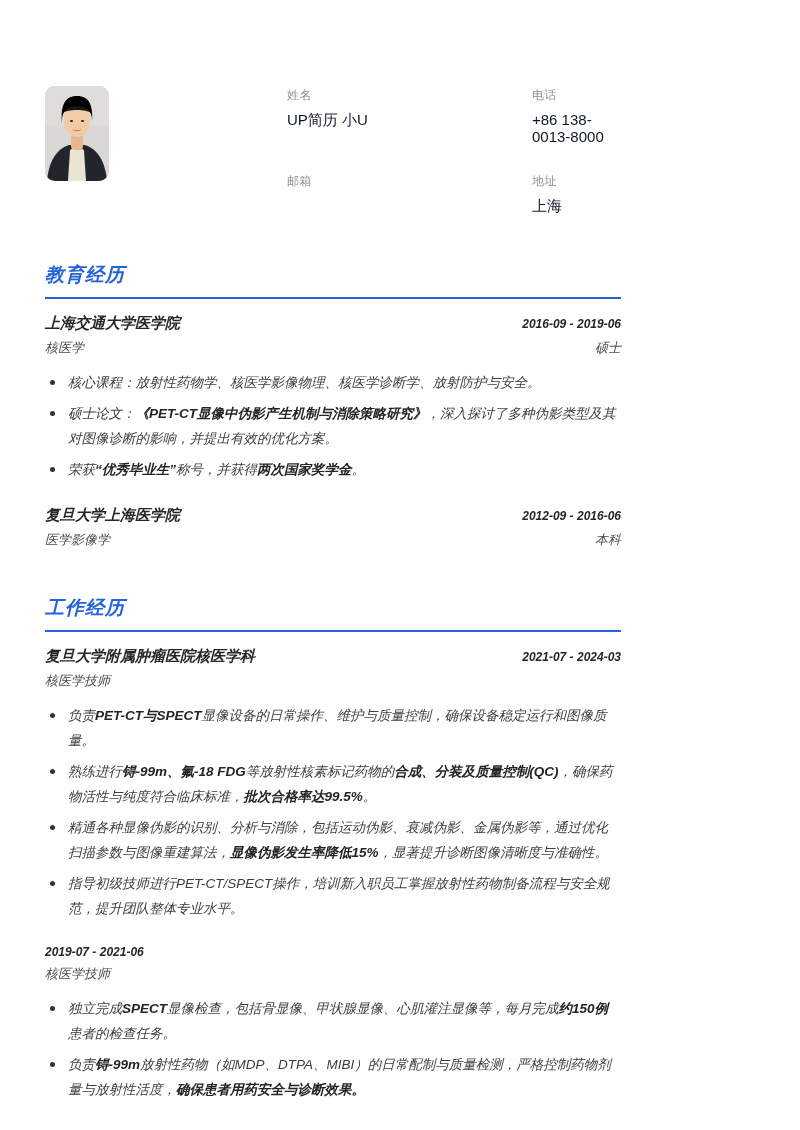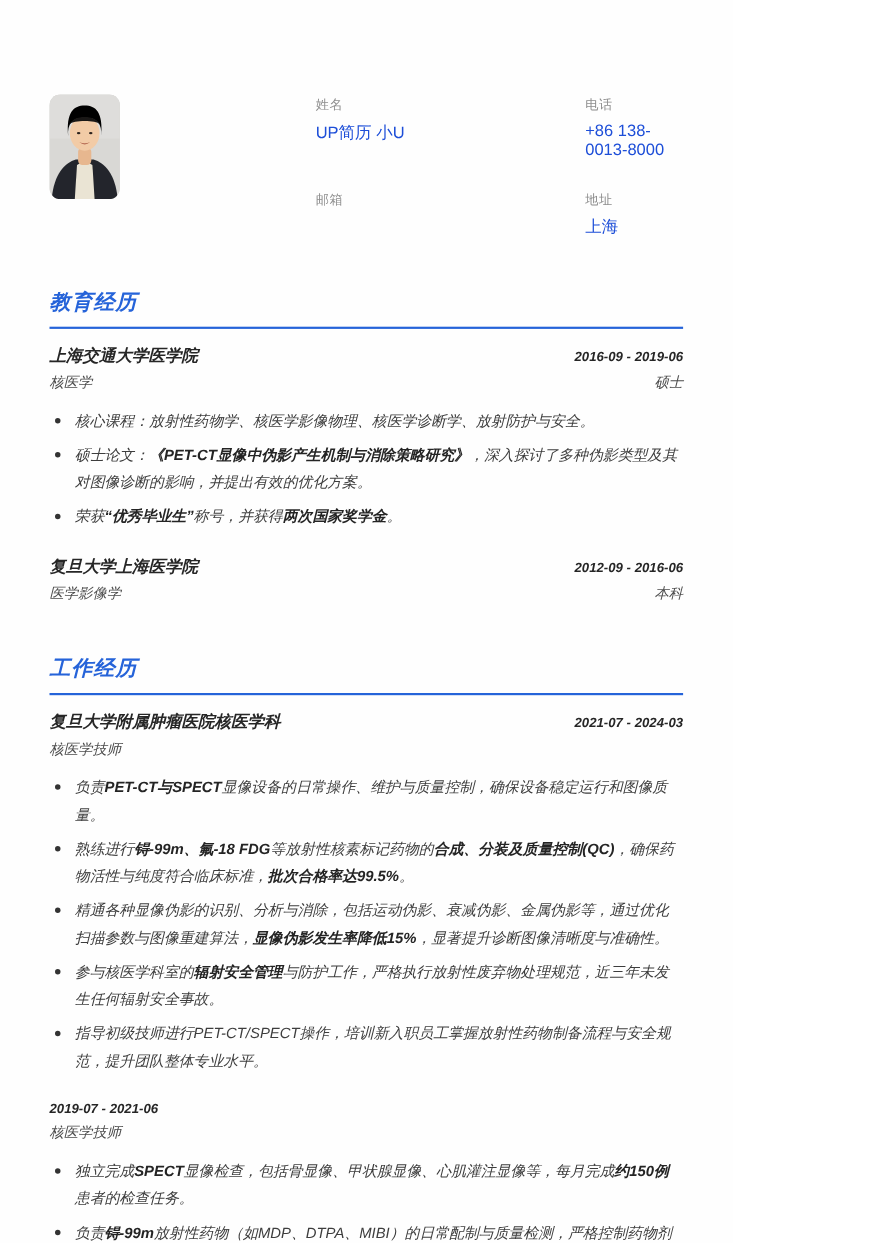--- a/index.html
+++ b/index.html
@@ -8,21 +8,21 @@
     font-family:"Liberation Sans","DejaVu Sans",sans-serif;
     -webkit-font-smoothing:antialiased;
   }
   .page{width:666px;height:1130px;box-sizing:border-box;padding:86px 45px 0 45px;background:#fefefe;}
   
   .header{display:flex;align-items:flex-start;}
   .photo{width:64px;height:95px;border-radius:10px;overflow:hidden;flex:none;background:#d8d7d4;}
   .photo svg{display:block;}
   .fields{margin-left:178px;display:grid;grid-template-columns:245px auto;row-gap:28px;padding-top:1px;}
   .field .label{font-size:12px;color:#8e8e8e;margin-bottom:7px;letter-spacing:.5px;}
-  .field .value{font-size:15px;color:#1d4ed8;}
+  .field .value{font-size:15px;color:#0f172a;}
   
   .section{margin-top:46px;font-style:italic;}
   .section-title{margin:0;font-size:19px;font-weight:700;padding-bottom:9px;border-bottom:2px solid #2563d9;color:#2563d9;letter-spacing:1px;}
   .entry{margin-top:15px;}
   .entry ~ .entry{margin-top:24px;}
   .entry-row{display:flex;justify-content:space-between;align-items:baseline;}
   .entry-org{font-size:15px;font-weight:700;color:#262626;}
   .entry-date{font-size:12px;font-weight:700;color:#262626;}
   .entry-row.sub{margin-top:6px;}
   .entry-role,.entry-degree{font-size:13px;color:#4c4c4c;}
@@ -116,21 +116,20 @@
             <span class="entry-date">2021-07 - 2024-03</span>
           </div>
           <div class="entry-row sub">
             <span class="entry-role">核医学技师</span>
             <span class="entry-degree"></span>
           </div>
           <ul class="bullets">
             <li>负责<b>PET-CT与SPECT</b>显像设备的日常操作、维护与质量控制，确保设备稳定运行和图像质量。</li>
             <li>熟练进行<b>锝-99m、氟-18 FDG</b>等放射性核素标记药物的<b>合成、分装及质量控制(QC)</b>，确保药物活性与纯度符合临床标准，<b>批次合格率达99.5%</b>。</li>
             <li>精通各种显像伪影的识别、分析与消除，包括运动伪影、衰减伪影、金属伪影等，通过优化扫描参数与图像重建算法，<b>显像伪影发生率降低15%</b>，显著提升诊断图像清晰度与准确性。</li>
-            <li>参与核医学科室的<b>辐射安全管理</b>与防护工作，严格执行放射性废弃物处理规范，近三年未发生任何辐射安全事故。</li>
             <li>指导初级技师进行PET-CT/SPECT操作，培训新入职员工掌握放射性药物制备流程与安全规范，提升团队整体专业水平。</li>
           </ul>
         </div>
         <div class="entry">
           <div class="entry-row">
             <span class="entry-date">2019-07 - 2021-06</span>
           </div>
           <div class="entry-row sub">
             <span class="entry-role">核医学技师</span>
             <span class="entry-degree"></span>

